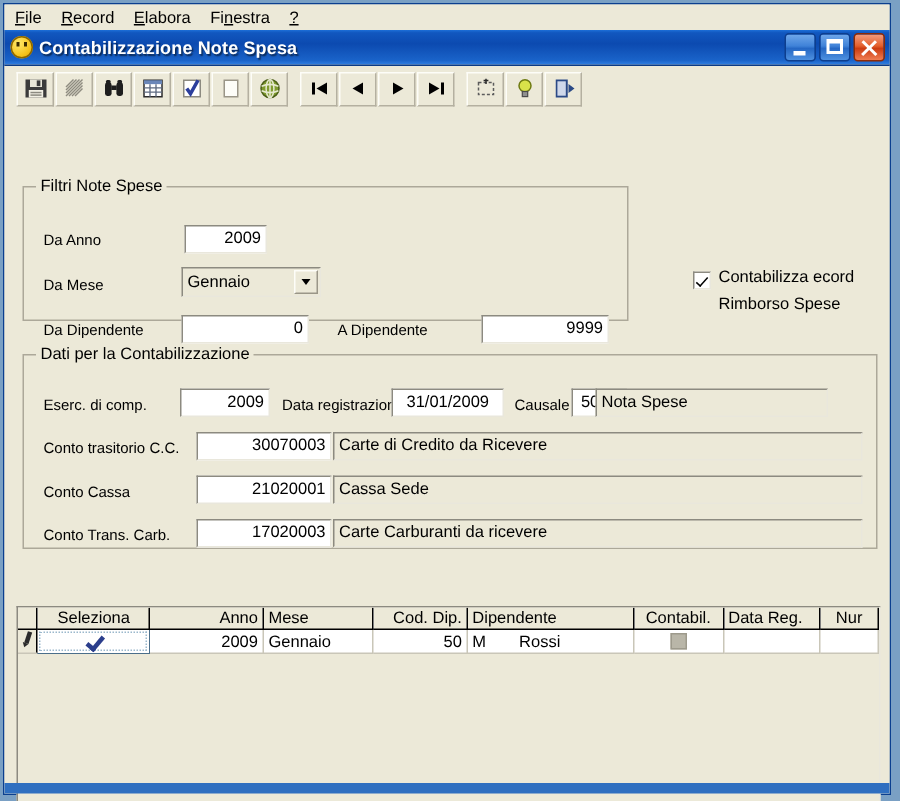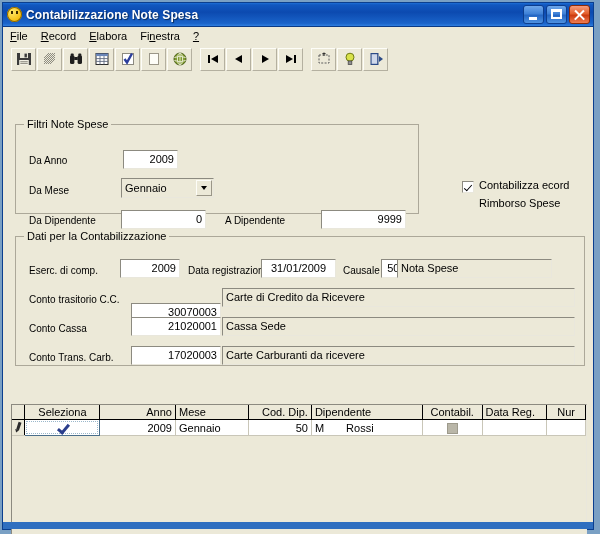--- a/index.html
+++ b/index.html
@@ -350,42 +350,42 @@
     position: absolute;
     left: 0; right: 0; bottom: 0;
     height: 7px;
     background: #2f6fc0;
   }
 </style>
 </head>
 <body>
 
 <div id="window">
+
+  <div id="menubar">
+    <div class="menu-item"><u>F</u><span>ile</span></div>
+    <div class="menu-item"><u>R</u>ecord</div>
+    <div class="menu-item"><u>E</u>labora</div>
+    <div class="menu-item">Fi<u>n</u>estra</div>
+    <div class="menu-item"><u>?</u></div>
+  </div>
 
   <div id="titlebar">
     <div id="title-icon"></div>
     <div id="title-text">Contabilizzazione Note Spesa</div>
     <div class="tb-btns">
       <div class="tb-btn tb-min"></div>
       <div class="tb-btn tb-max"></div>
       <div class="tb-btn tb-close">
         <span class="x1"></span>
           <span class="x2"></span>
       </div>
     </div>
   </div>
 
-  <div id="menubar">
-    <div class="menu-item"><u>F</u><span>ile</span></div>
-    <div class="menu-item"><u>R</u>ecord</div>
-    <div class="menu-item"><u>E</u>labora</div>
-    <div class="menu-item">Fi<u>n</u>estra</div>
-    <div class="menu-item"><u>?</u></div>
-  </div>
-
   <div id="toolbar">
     <div class="tool">
       <svg width="16" height="16" viewBox="0 0 16 16">
         <rect x="1" y="2" width="14" height="12" fill="#3b3b3b"></rect>
         <rect x="4" y="2" width="8" height="5" fill="#e8e6d8"></rect>
         <rect x="8.5" y="2.6" width="2.4" height="3.8" fill="#3b3b3b"></rect>
         <rect x="3.2" y="9" width="9.6" height="5" fill="#f2f0e4"></rect>
         <rect x="4.3" y="10.2" width="7.4" height="1" fill="#8c8a80"></rect>
         <rect x="4.3" y="11.9" width="7.4" height="1" fill="#8c8a80"></rect>
       </svg>
@@ -525,21 +525,21 @@
 
     <div class="lbl" style="left:26px; top:190px;">Eserc. di comp.</div>
     <div class="field num" style="left:117px; top:185px; width:60px;">2009</div>
     <div class="lbl" style="left:185px; top:190px;">Data registrazione</div>
     <div class="field" style="left:258px; top:185px; width:75px; text-align:center;">31/01/2009</div>
     <div class="lbl" style="left:340px; top:190px;">Causale</div>
     <div class="field" style="left:378px; top:185px; width:37px; text-align:center;">5008</div>
     <div class="field readonly" style="left:394px; top:185px; width:155px;">Nota Spese</div>
 
     <div class="lbl" style="left:26px; top:219px;">Conto trasitorio C.C.</div>
-    <div class="field num" style="left:128px; top:214px; width:90px;margin-top:15px;">30070003</div>
+    <div class="field num" style="left:128px; top:214px; width:90px;">30070003</div>
     <div class="field readonly" style="left:219px; top:214px; width:353px;">Carte di Credito da Ricevere</div>
 
     <div class="lbl" style="left:26px; top:248px;">Conto Cassa</div>
     <div class="field num" style="left:128px; top:243px; width:90px;">21020001</div>
     <div class="field readonly" style="left:219px; top:243px; width:353px;">Cassa Sede</div>
 
     <div class="lbl" style="left:26px; top:277px;">Conto Trans. Carb.</div>
     <div class="field num" style="left:128px; top:272px; width:90px;">17020003</div>
     <div class="field readonly" style="left:219px; top:272px; width:353px;">Carte Carburanti da ricevere</div>
 

